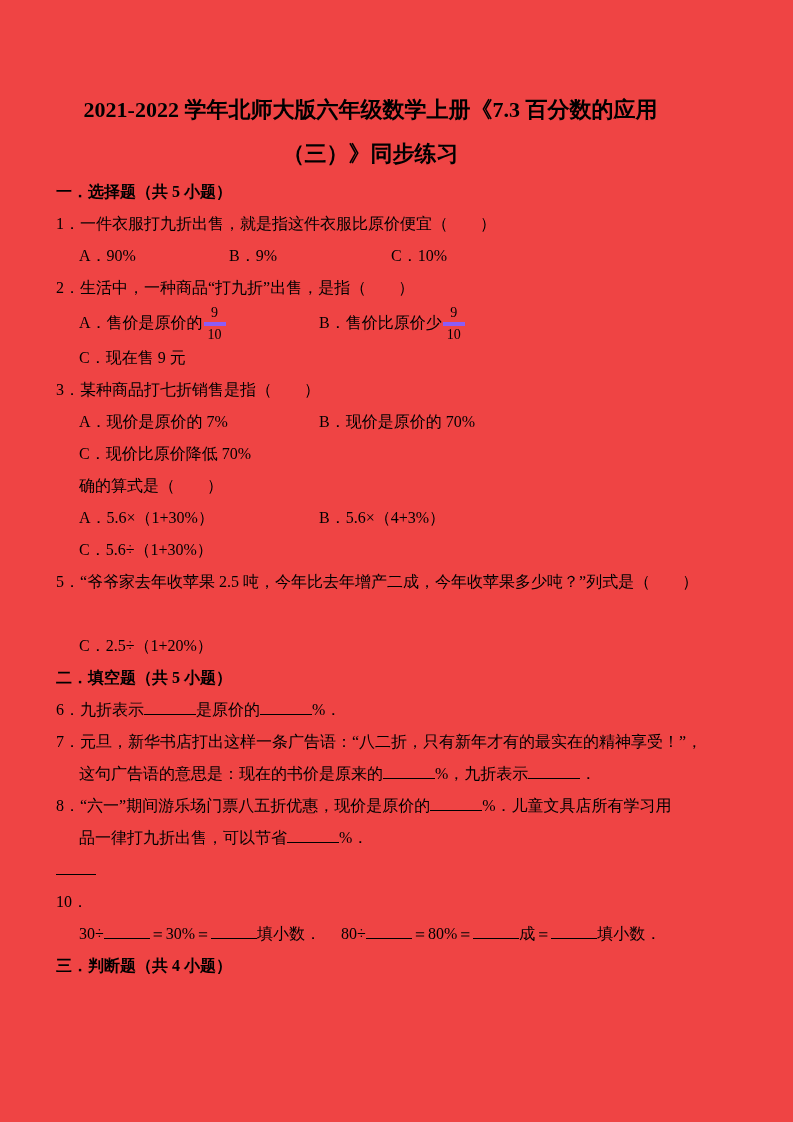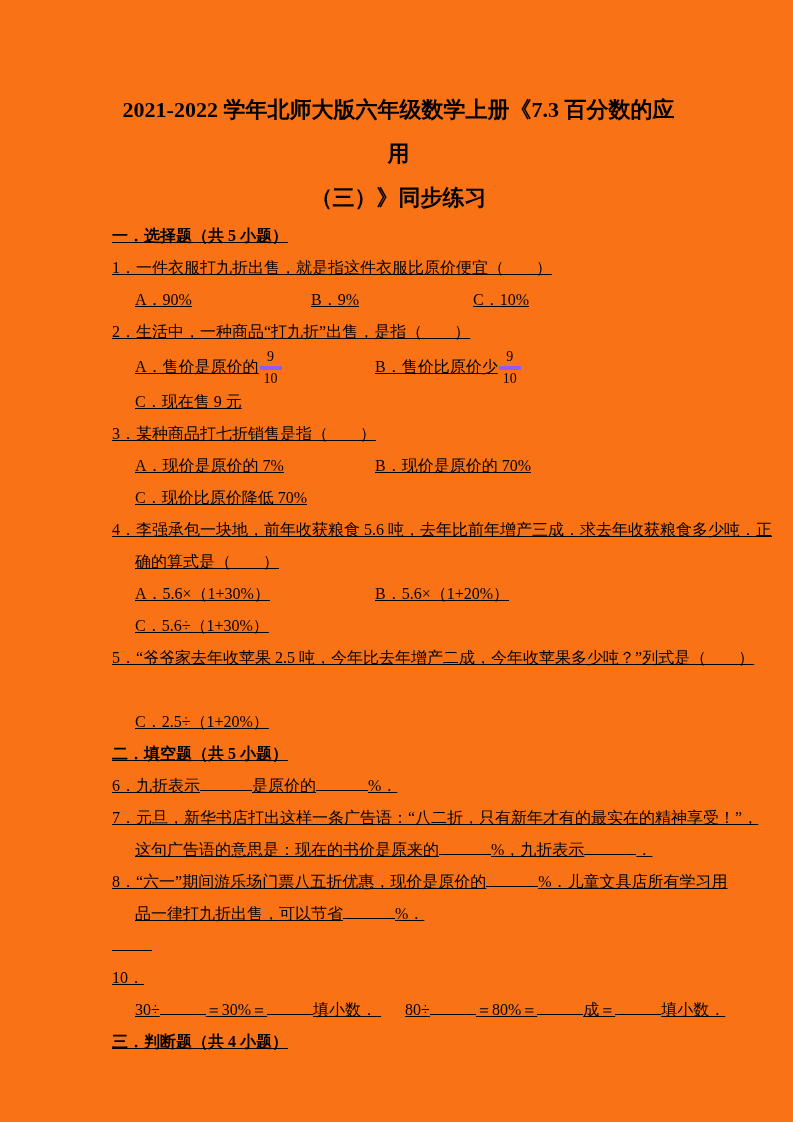--- a/index.html
+++ b/index.html
@@ -1,44 +1,43 @@
 <!DOCTYPE html>
 <html><head>
 <meta charset="utf-8">
 <style>
   html, body { margin: 0; padding: 0; background: #ffffff; }
   .page {
     position: relative;
     width: 793px;
     height: 1122px;
     box-sizing: border-box;
-    background: #f97316;
+    background: #ef4444;
     color: #000000;
-    padding: 88px 108px 0 112px;
+    padding: 88px 108px 0 56px;
     font-family: "Liberation Serif", "DejaVu Serif", serif;
     font-size: 16px;
     overflow: hidden;
   }
   .title {
     font-size: 22px;
     font-weight: bold;
     text-align: center;
     line-height: 44px;
   }
   .line {
     height: 32px;
     line-height: 32px;
     white-space: nowrap;
-    text-decoration: underline;
   }
   .heading { font-weight: bold; }
   .indent { padding-left: 23px; }
   .opts { display: flex; }
   .cell-150 { display: inline-block; width: 150px; }
-  .cell-162 { display: inline-block; width: 162px; margin-left: 26px; }
+  .cell-162 { display: inline-block; width: 162px; }
   .cell-240 { display: inline-block; width: 240px; }
   .frac-line { height: 38px; line-height: 38px; }
   .frac {
     display: inline-block;
     vertical-align: middle;
     text-align: center;
     font-size: 14px;
     line-height: 1;
     margin: 0 1px;
   }
@@ -46,21 +45,21 @@
   .frac .den { display: block; border-top: 4px solid #8b5cf6; padding: 2px 4px 1px; }
   .blank {
     display: inline-block;
     width: 52px;
     height: 14px;
     border-bottom: 1px solid #000;
     vertical-align: baseline;
   }
   .blank.sm { width: 40px; }
   .blank.md { width: 46px; }
-  .eq2 { margin-left: 24px; }
+  .eq2 { margin-left: 16px; }
 </style>
 </head>
 <body>
 
 <div class="page">
 
   <div class="title">
     <div>2021-2022 学年北师大版六年级数学上册《7.3 百分数的应用</div>
     <div>（三）》同步练习</div>
   </div>
@@ -85,25 +84,24 @@
   </div>
   <div class="line indent">C．现在售 9 元</div>
 
   <div class="line">3．某种商品打七折销售是指（　　）</div>
   <div class="line opts indent">
     <span class="cell-240">A．现价是原价的 7%</span>
     <span>B．现价是原价的 70%</span>
   </div>
   <div class="line indent">C．现价比原价降低 70%</div>
 
-  <div class="line">4．李强承包一块地，前年收获粮食 5.6 吨，去年比前年增产三成．求去年收获粮食多少吨．正</div>
   <div class="line indent">确的算式是（　　）</div>
   <div class="line opts indent">
     <span class="cell-240">A．5.6×（1+30%）</span>
-    <span>B．5.6×（1+20%）</span>
+    <span>B．5.6×（4+3%）</span>
   </div>
   <div class="line indent">C．5.6÷（1+30%）</div>
 
   <div class="line">5．“爷爷家去年收苹果 2.5 吨，今年比去年增产二成，今年收苹果多少吨？”列式是（　　）</div>
   <div class="line opts indent">
   </div>
   <div class="line indent">C．2.5÷（1+20%）</div>
 
   <div class="line heading">二．填空题（共 5 小题）</div>
 

